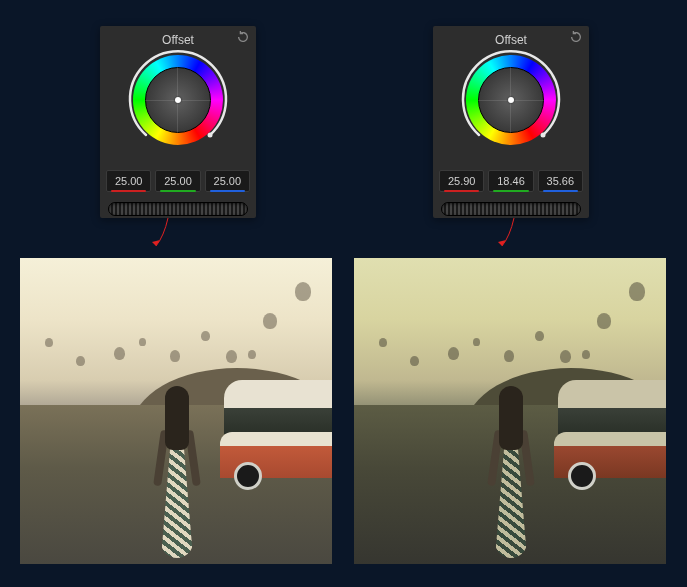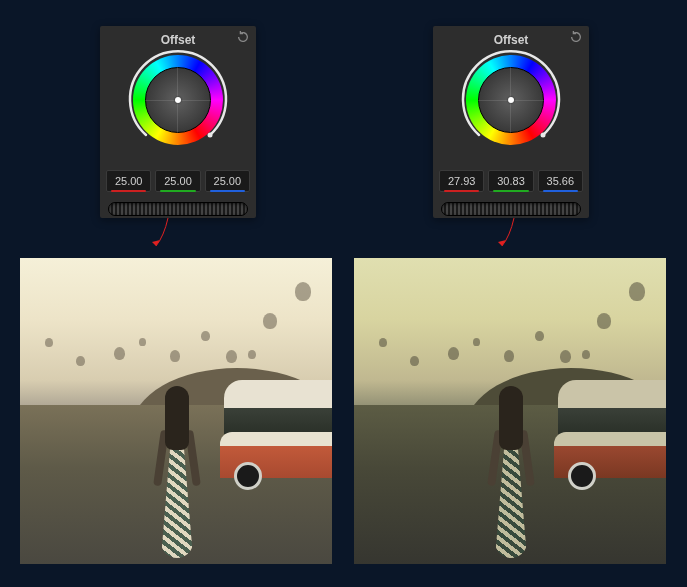--- a/index.html
+++ b/index.html
@@ -27,21 +27,21 @@
     .panel-right { left: 433px; top: 26px; }
     .panel-header {
       position: relative;
       height: 22px;
       text-align: center;
       padding-top: 4px;
     }
     .panel-title {
       color: #d0d0d0;
       font-size: 12px;
-      font-weight: 700;
+      font-weight: 400;
       margin-top: 22px;
     }
     .reset-icon {
       position: absolute;
       right: 6px;
       top: 4px;
       width: 14px;
       height: 14px;
       cursor: pointer;
     }
@@ -402,25 +402,25 @@
       </div>
       <div class="wheel-ring"></div>
       <div class="wheel-inner"></div>
       <div class="wheel-crosshair-h"></div>
       <div class="wheel-crosshair-v"></div>
       <div class="wheel-center-tick"></div>
     </div>
   </div>
   <div class="value-row">
     <div class="value-box">
-      <span class="value-text">27.93</span>
+      <span class="value-text">25.90</span>
       <div class="value-underline underline-r"></div>
     </div>
     <div class="value-box">
-      <span class="value-text">30.83</span>
+      <span class="value-text">18.46</span>
       <div class="value-underline underline-g"></div>
     </div>
     <div class="value-box">
       <span class="value-text">35.66</span>
       <div class="value-underline underline-b"></div>
     </div>
   </div>
   <div class="jog-wheel"></div>
 </div>
 

